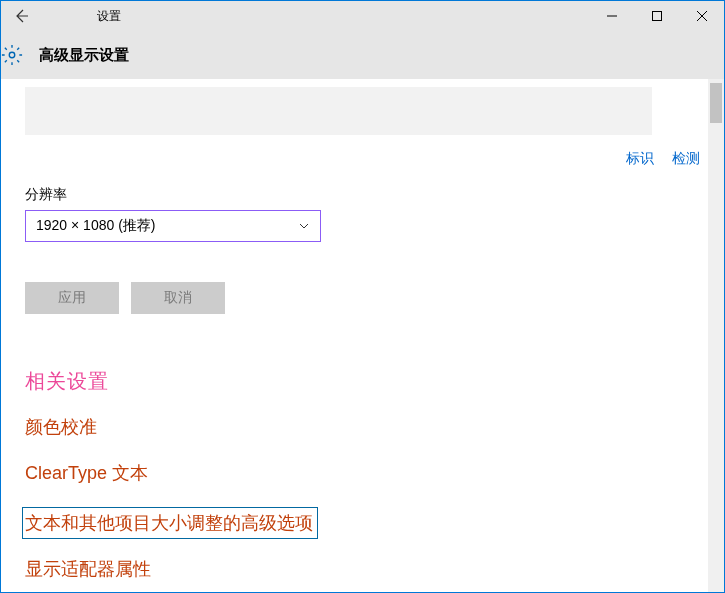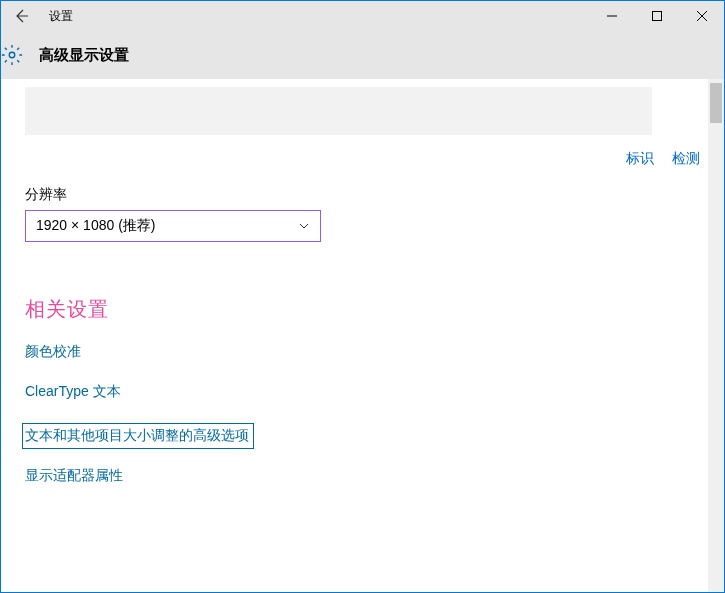--- a/index.html
+++ b/index.html
@@ -20,20 +20,21 @@
       height: 30px;
       background: #e6e6e6;
       display: flex;
       align-items: center;
       justify-content: space-between;
     }
     .titlebar-left {
       display: flex;
       align-items: center;
       height: 100%;
+      gap: 48px;
     }
     .back-button {
       width: 40px;
       height: 30px;
       display: flex;
       align-items: center;
       justify-content: center;
       color: #333;
     }
     .back-button svg {
@@ -147,22 +148,22 @@
       font-weight: 400;
       color: #ec4899;
       margin-top: 54px;
       letter-spacing: 1px;
     }
     .link-list {
       margin-top: 20px;
     }
     .link-list .link-item {
       display: block;
-      color: #0369a1;
-      font-size: 14px;
+      color: #c2410c;
+      font-size: 18px;
       text-decoration: none;
       margin-bottom: 22px;
       cursor: pointer;
       width: fit-content;
       text-align: center;
     }
     .highlighted {
       border: 1px solid #0369a1;
       padding: 3px 4px 3px 2px;
       margin-left: -3px;
@@ -232,20 +233,24 @@
   </div>
 
   <div class="field-label">分辨率</div>
   <div class="select-box">
     <span>1920 × 1080 (推荐)</span>
     <svg class="chevron" viewBox="0 0 12 12" fill="none" stroke="currentColor" stroke-width="1">
       <path d="M2 4 L6 8 L10 4"></path>
     </svg>
   </div>
 
+  <div class="button-row">
+    <button class="btn" disabled="">应用</button>
+    <button class="btn" disabled="">取消</button>
+  </div>
 
   <div class="section-heading">相关设置</div>
 
   <div class="link-list">
     <a class="link-item">颜色校准</a>
     <a class="link-item">ClearType 文本</a>
     <a class="link-item highlighted">文本和其他项目大小调整的高级选项</a>
     <a class="link-item">显示适配器属性</a>
   </div>
 </div>

